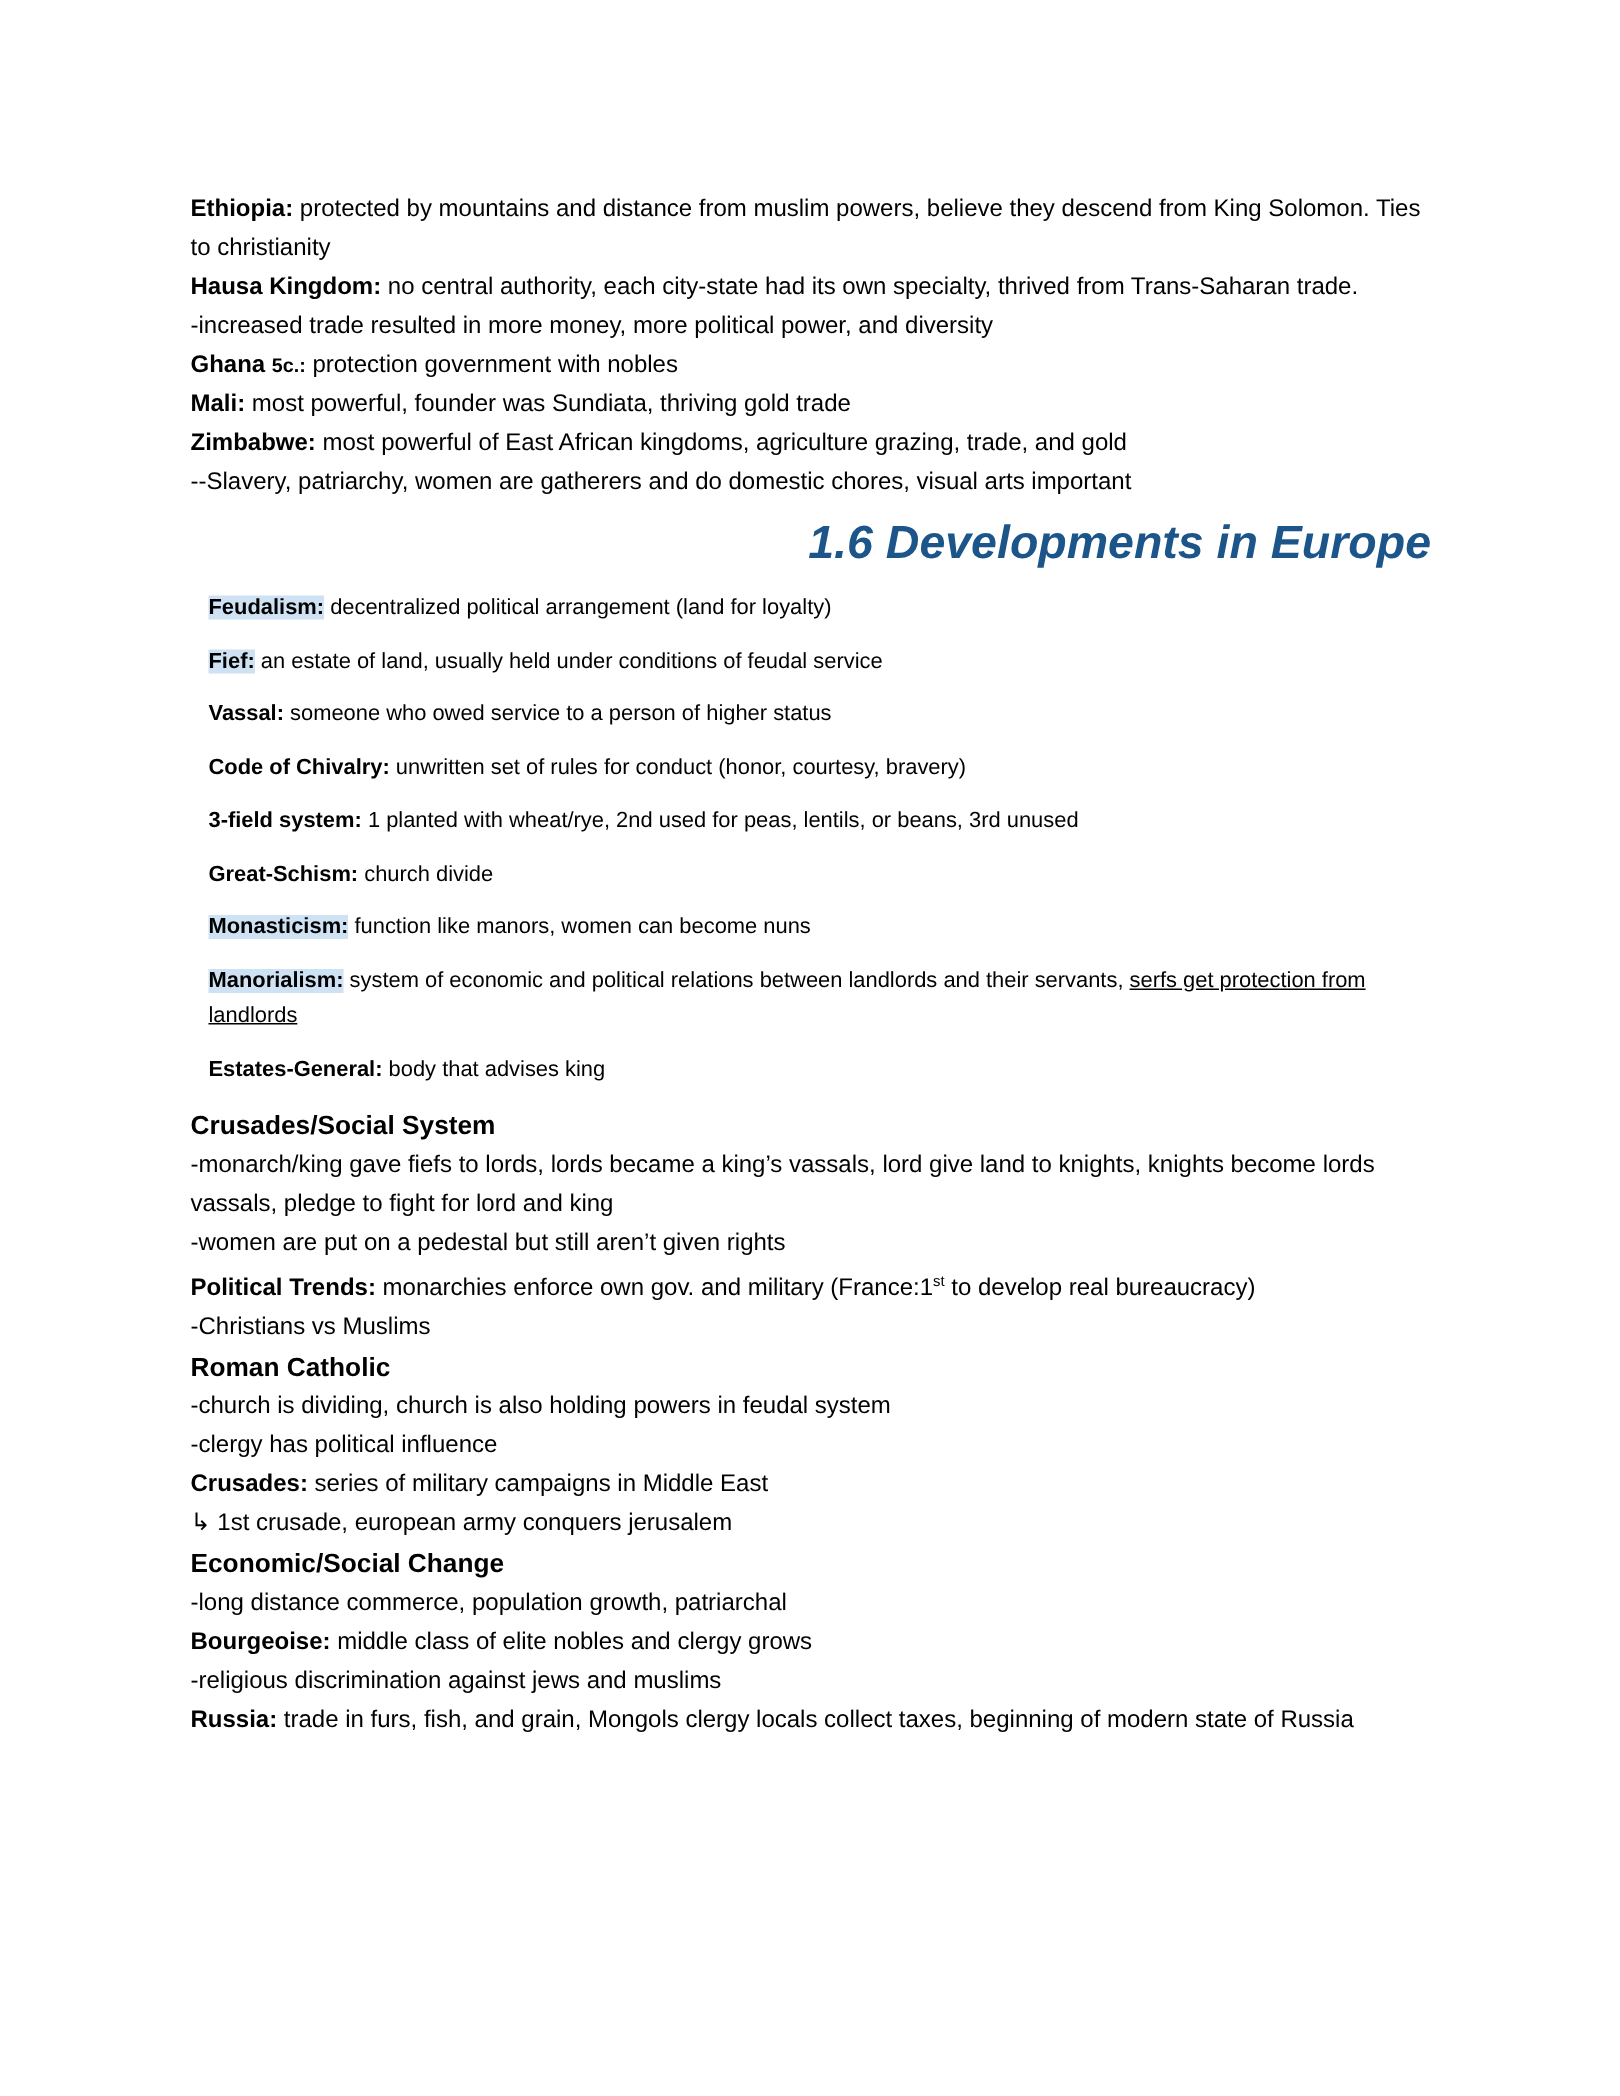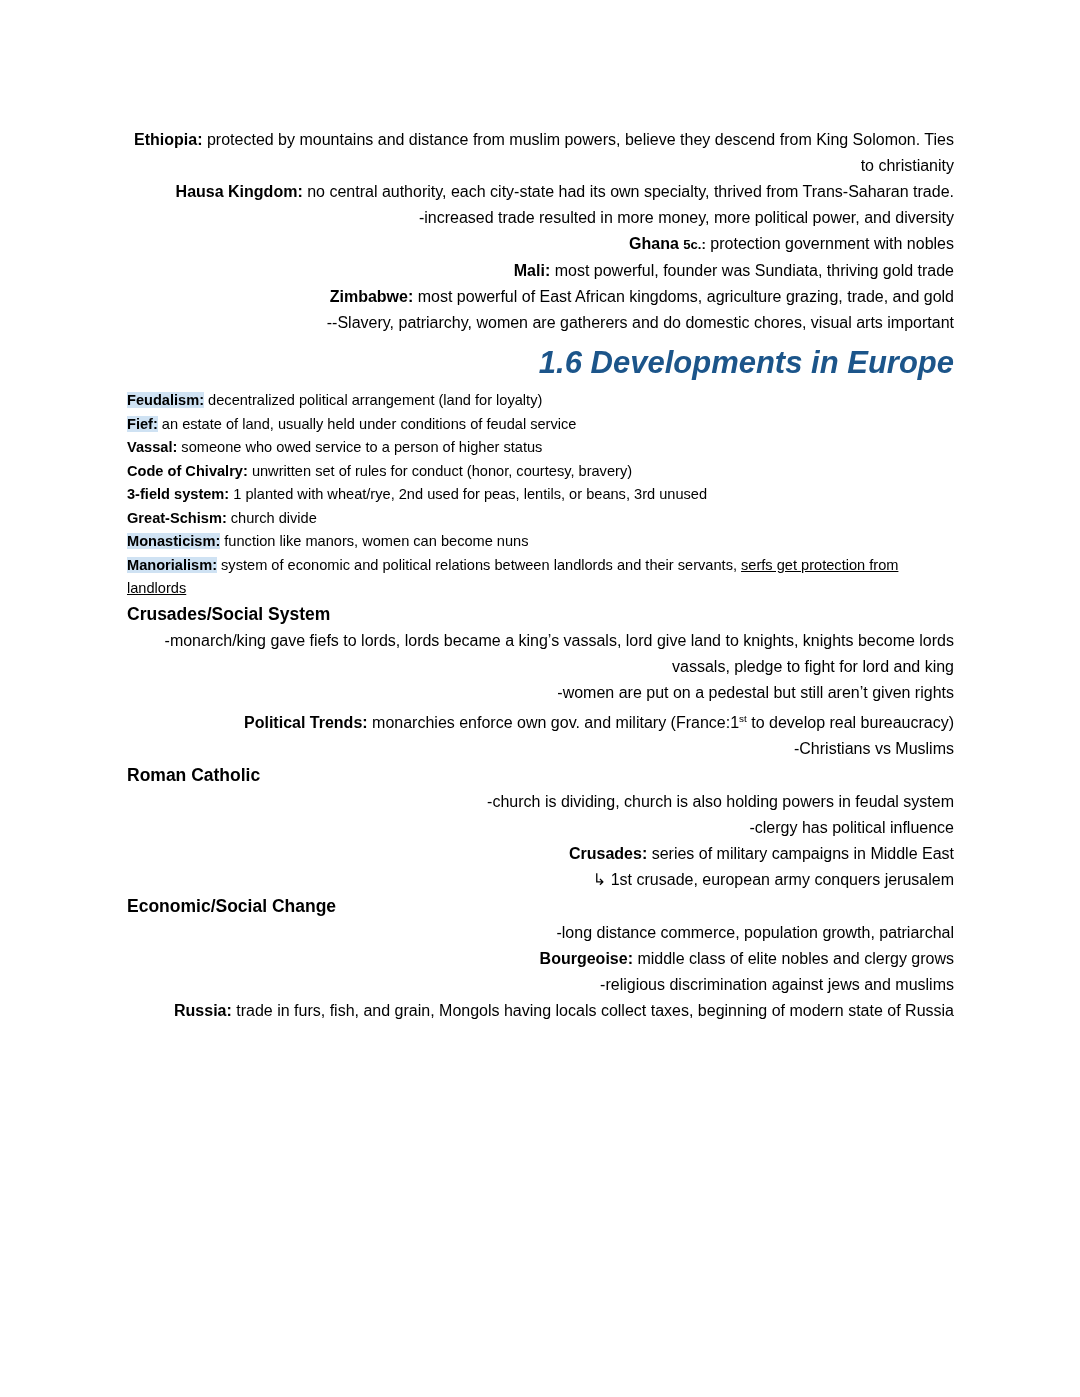--- a/index.html
+++ b/index.html
@@ -17,26 +17,25 @@
     position: absolute;
     left: 127px;
     top: 127px;
     width: 827px;
   }
   p.body {
     font-size: 16px;
     line-height: 26px;
     margin: 0;
     font-weight: 400;
-    text-align: right;
   }
   p.def {
     font-size: 14.6px;
     line-height: 23.5px;
-    margin: 0;
+    margin: 12px;
     font-weight: 400;
   }
   h1.heading {
     font-size: 31px;
     line-height: 40px;
     font-style: italic;
     font-weight: 700;
     color: var(--heading-color, #1c558a);
     margin: 7px 0 6px 0;
     text-align: right;
@@ -66,28 +65,29 @@
     <p class="body"><span>--Slavery, patriarchy, women are gatherers and do domestic chores, visual arts important</span></p>
     <h1 class="heading"><span>1.6 Developments in Europe</span></h1>
     <p class="def"><span class="bold highlight">Feudalism:</span><span> decentralized political arrangement (land for loyalty)</span></p>
     <p class="def"><span class="bold highlight">Fief:</span><span> an estate of land, usually held under conditions of feudal service</span></p>
     <p class="def"><span class="bold">Vassal:</span><span> someone who owed service to a person of higher status</span></p>
     <p class="def"><span class="bold">Code of Chivalry:</span><span> unwritten set of rules for conduct (honor, courtesy, bravery)</span></p>
     <p class="def"><span class="bold">3-field system:</span><span> 1 planted with wheat/rye, 2nd used for peas, lentils, or beans, 3rd unused</span></p>
     <p class="def"><span class="bold">Great-Schism:</span><span> church divide</span></p>
     <p class="def"><span class="bold highlight">Monasticism:</span><span> function like manors, women can become nuns</span></p>
     <p class="def"><span class="bold highlight">Manorialism:</span><span> system of economic and political relations between landlords and their servants, </span><span class="underline">serfs get protection from landlords</span></p>
+    <p class="def"><span class="bold">Estates-General:</span><span> body that advises king</span></p>
     <h2 class="subheading"><span>Crusades/Social System</span></h2>
     <p class="body"><span>-monarch/king gave fiefs to lords, lords became a king’s vassals, lord give land to knights, knights become lords vassals, pledge to fight for lord and king</span></p>
     <p class="body"><span>-women are put on a pedestal but still aren’t given rights</span></p>
     <p class="body"><span class="bold">Political Trends:</span><span> monarchies enforce own gov. and  military (France:1</span><span class="sup">st</span><span> to develop real bureaucracy)</span></p>
     <p class="body"><span>-Christians vs Muslims</span></p>
     <h2 class="subheading"><span>Roman Catholic</span></h2>
     <p class="body"><span>-church is dividing, church is also holding powers in feudal system</span></p>
     <p class="body"><span>-clergy has political influence</span></p>
     <p class="body"><span class="bold">Crusades:</span><span> series of military campaigns in Middle East</span></p>
     <p class="body"><span>↳ 1st crusade, european army conquers jerusalem</span></p>
     <h2 class="subheading"><span>Economic/Social Change</span></h2>
     <p class="body"><span>-long distance commerce, population growth, patriarchal</span></p>
     <p class="body"><span class="bold">Bourgeoise:</span><span> middle class of elite nobles and clergy grows</span></p>
     <p class="body"><span>-religious discrimination against jews and muslims</span></p>
-    <p class="body"><span class="bold">Russia:</span><span> trade in furs, fish, and grain, Mongols having locals collect taxes, beginning of modern state of Russia</span></p>
+    <p class="body"><span class="bold">Russia:</span><span> trade in furs, fish, and grain, Mongols clergy locals collect taxes, beginning of modern state of Russia</span></p>
   </div>
 
 </body></html>

